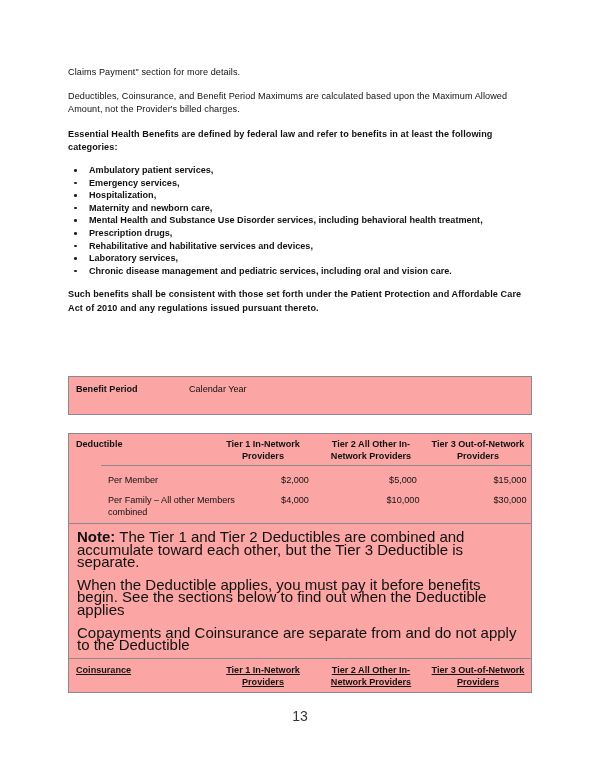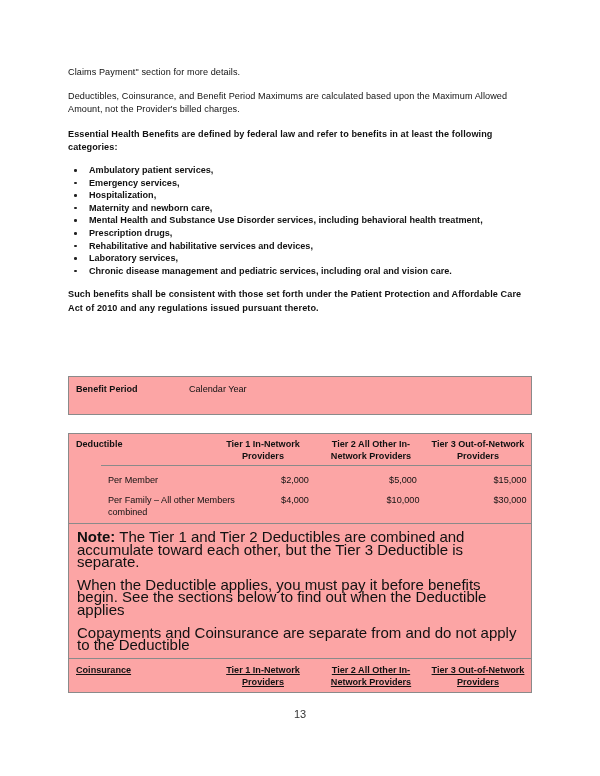--- a/index.html
+++ b/index.html
@@ -186,21 +186,21 @@
     text-align: left;
     padding-left: 7px;
   }
 
   .page-number {
     position: absolute;
     left: 0;
     top: 708px;
     width: 600px;
     text-align: center;
-    font-size: 11px;
+    font-size: 14px;
     color: #333;
   }
 </style>
 </head>
 <body>
 
 <div class="page">
 
   <div class="content">
 

